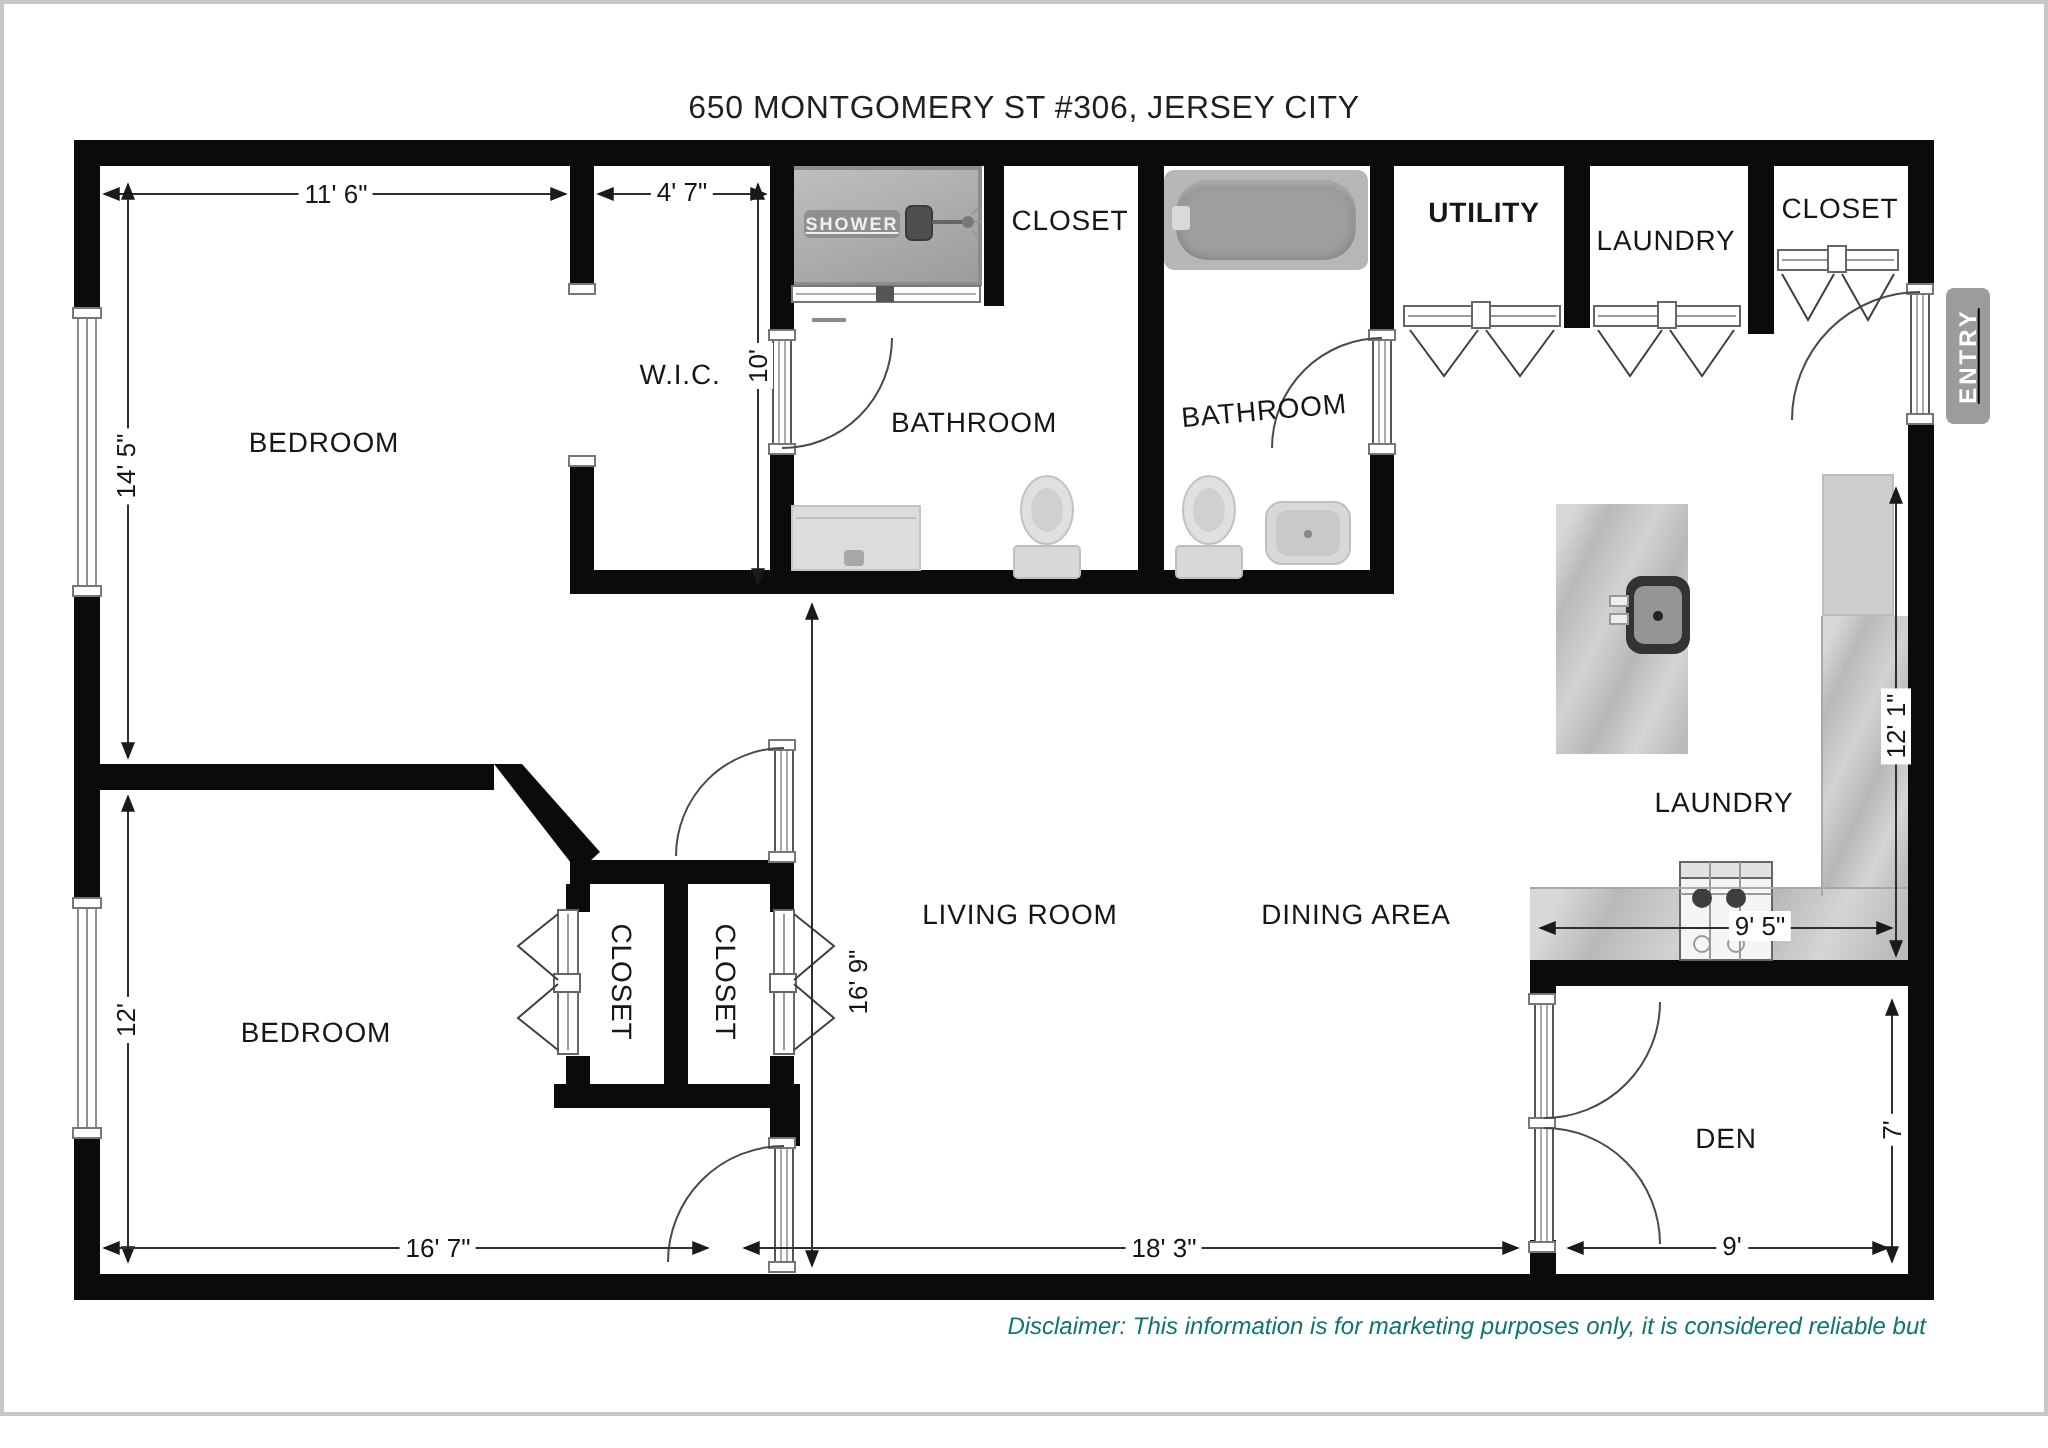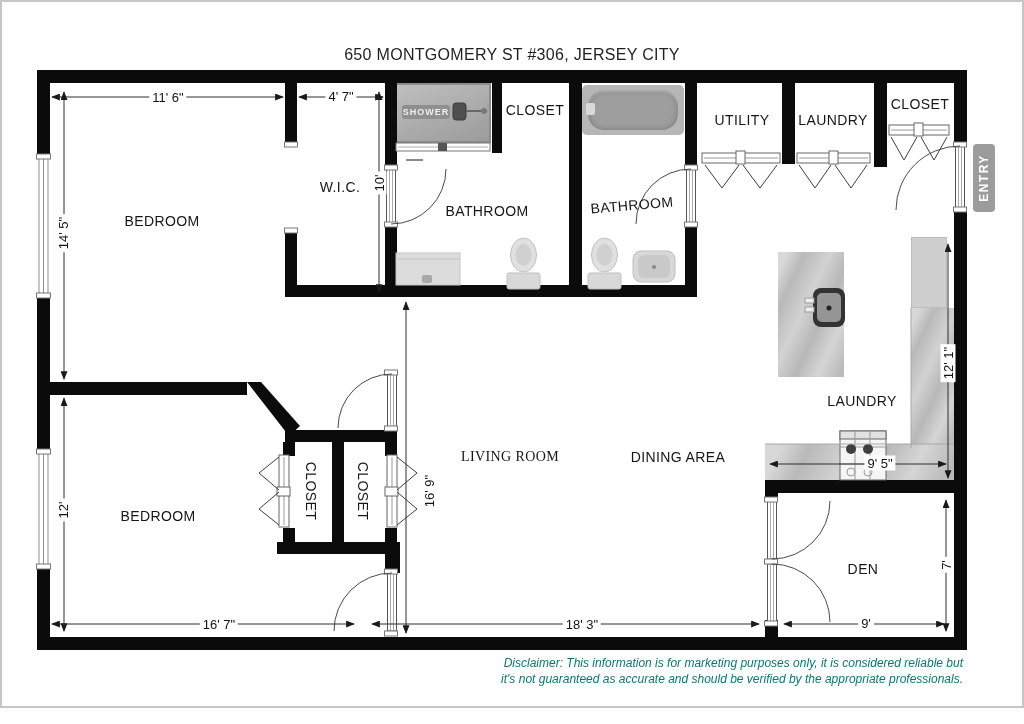--- a/index.html
+++ b/index.html
@@ -1,18 +1,18 @@
 <!DOCTYPE html>
 <html><head>
 <meta charset="utf-8">
 <style>
   html,body{margin:0;padding:0;background:#ffffff;}
   .page{position:relative;width:1024px;height:708px;background:#ffffff;border:2px solid #c6c6c6;
         box-sizing:border-box;overflow:hidden;font-family:"Liberation Sans", sans-serif;}
-  .abs{position:absolute;}
+  .abs{position:absolute;text-decoration:underline;}
   .w{position:absolute;background:#0b0b0b;}
   .fx{position:absolute;}
   .marble{background-color:#c3c3c3;
     background-image:linear-gradient(115deg, rgba(255,255,255,.35) 8%, rgba(0,0,0,.05) 22%,
       rgba(255,255,255,.25) 42%, rgba(0,0,0,.06) 60%, rgba(255,255,255,.30) 78%, rgba(0,0,0,.04) 95%);}
   .lbl{position:absolute;transform:translate(-50%,-50%);font-size:14px;color:#161616;
        letter-spacing:.4px;white-space:nowrap;}
   .lbl.v90{transform:translate(-50%,-50%) rotate(90deg);}
   .lbl.tilt{transform:translate(-50%,-50%) rotate(-5deg);}
   .dim{position:absolute;transform:translate(-50%,-50%);font-size:13px;color:#141414;background:#fff;
@@ -294,42 +294,41 @@
   <div class="abs shower-badge">SHOWER</div>
   <div class="abs entry-badge">
     <span>ENTRY</span>
   </div>
 
   <div class="lbl" style="left:160px;top:219px;">BEDROOM</div>
   <div class="lbl" style="left:338px;top:185px;">W.I.C.</div>
   <div class="lbl" style="left:533px;top:108px;">CLOSET</div>
   <div class="lbl" style="left:485px;top:209px;">BATHROOM</div>
   <div class="lbl tilt" style="left:630px;top:203px;">BATHROOM</div>
-  <div class="lbl" style="left:740px;top:118px;">UTILITY</div>
+  <div class="lbl" style="left:740px;top:104px;font-weight:bold;">UTILITY</div>
   <div class="lbl" style="left:831px;top:118px;text-align:right;">LAUNDRY</div>
   <div class="lbl" style="left:918px;top:102px;">CLOSET</div>
   <div class="lbl" style="left:156px;top:514px;">BEDROOM</div>
   <div class="lbl v90" style="left:309px;top:489px;">CLOSET</div>
   <div class="lbl v90" style="left:361px;top:489px;">CLOSET</div>
-  <div class="lbl" style="left:508px;top:455px;font-family:Liberation Serif, serif;">LIVING ROOM</div>
+  <div class="lbl" style="left:508px;top:455px;">LIVING ROOM</div>
   <div class="lbl" style="left:676px;top:455px;text-align:center;">DINING AREA</div>
   <div class="lbl" style="left:860px;top:399px;">LAUNDRY</div>
   <div class="lbl" style="left:861px;top:567px;">DEN</div>
 
   <div class="dim" style="left:166px;top:95px;">11' 6"</div>
   <div class="dim" style="left:339px;top:94px;">4' 7"</div>
   <div class="dim v" style="left:61px;top:231px;">14' 5"</div>
   <div class="dim v" style="left:377px;top:181px;">10'</div>
   <div class="dim v" style="left:61px;top:508px;">12'</div>
   <div class="dim v" style="left:427px;top:489px;">16' 9"</div>
   <div class="dim v" style="left:946px;top:361px;">12' 1"</div>
   <div class="dim" style="left:878px;top:461px;">9' 5"</div>
   <div class="dim v" style="left:944px;top:563px;">7'</div>
   <div class="dim" style="left:864px;top:621px;">9'</div>
   <div class="dim" style="left:217px;top:622px;">16' 7"</div>
   <div class="dim" style="left:580px;top:622px;">18' 3"</div>
 
   <div class="disc">
     <div>Disclaimer: This information is for marketing purposes only, it is considered reliable but</div>
-    <div>it's not guaranteed as accurate and should be verified by the appropriate professionals.</div>
   </div>
 
 </div>
 
 </body></html>

